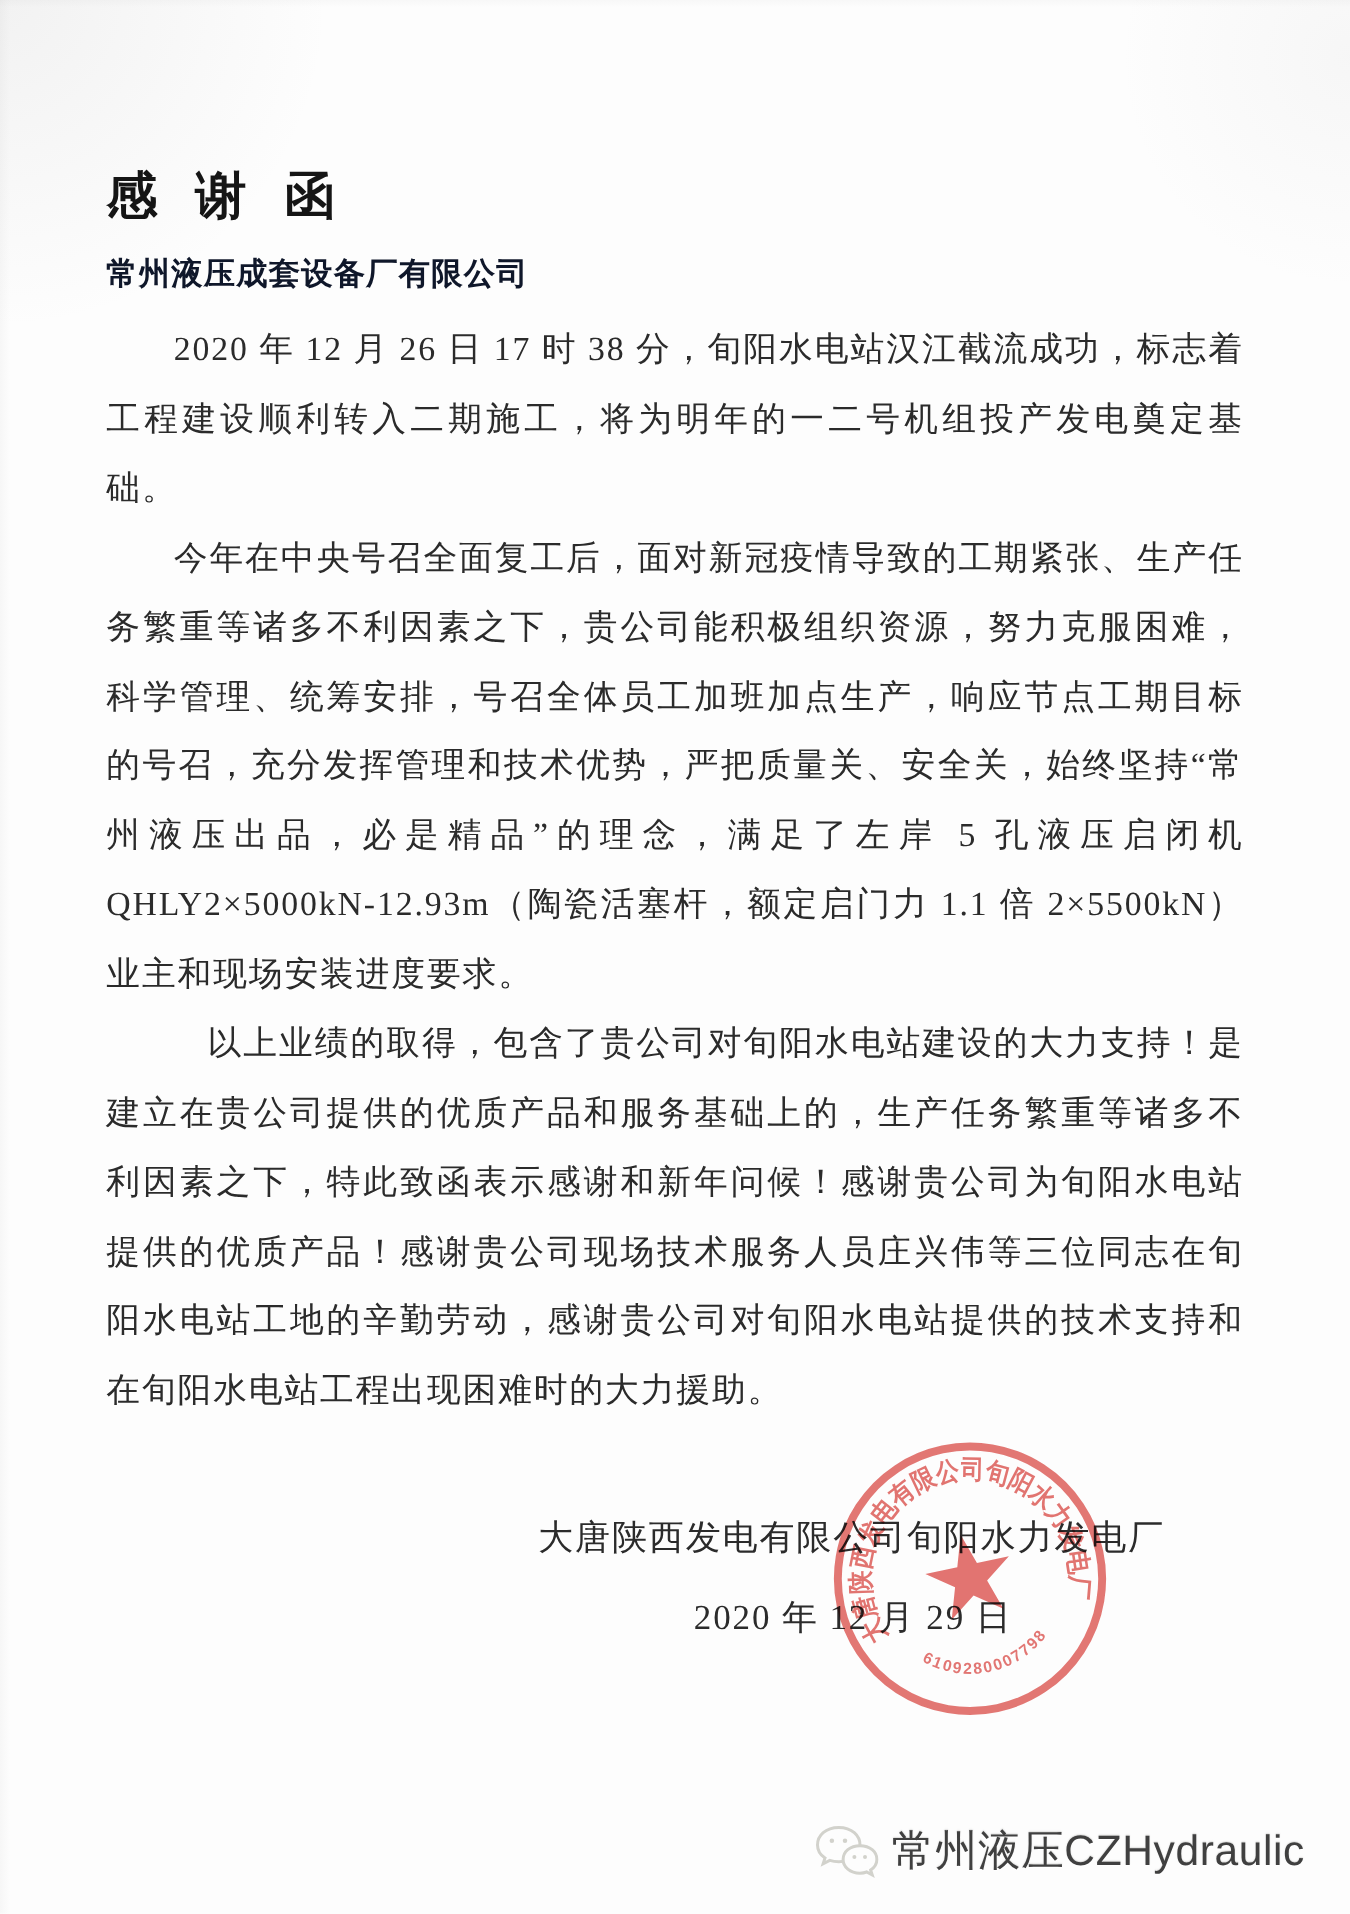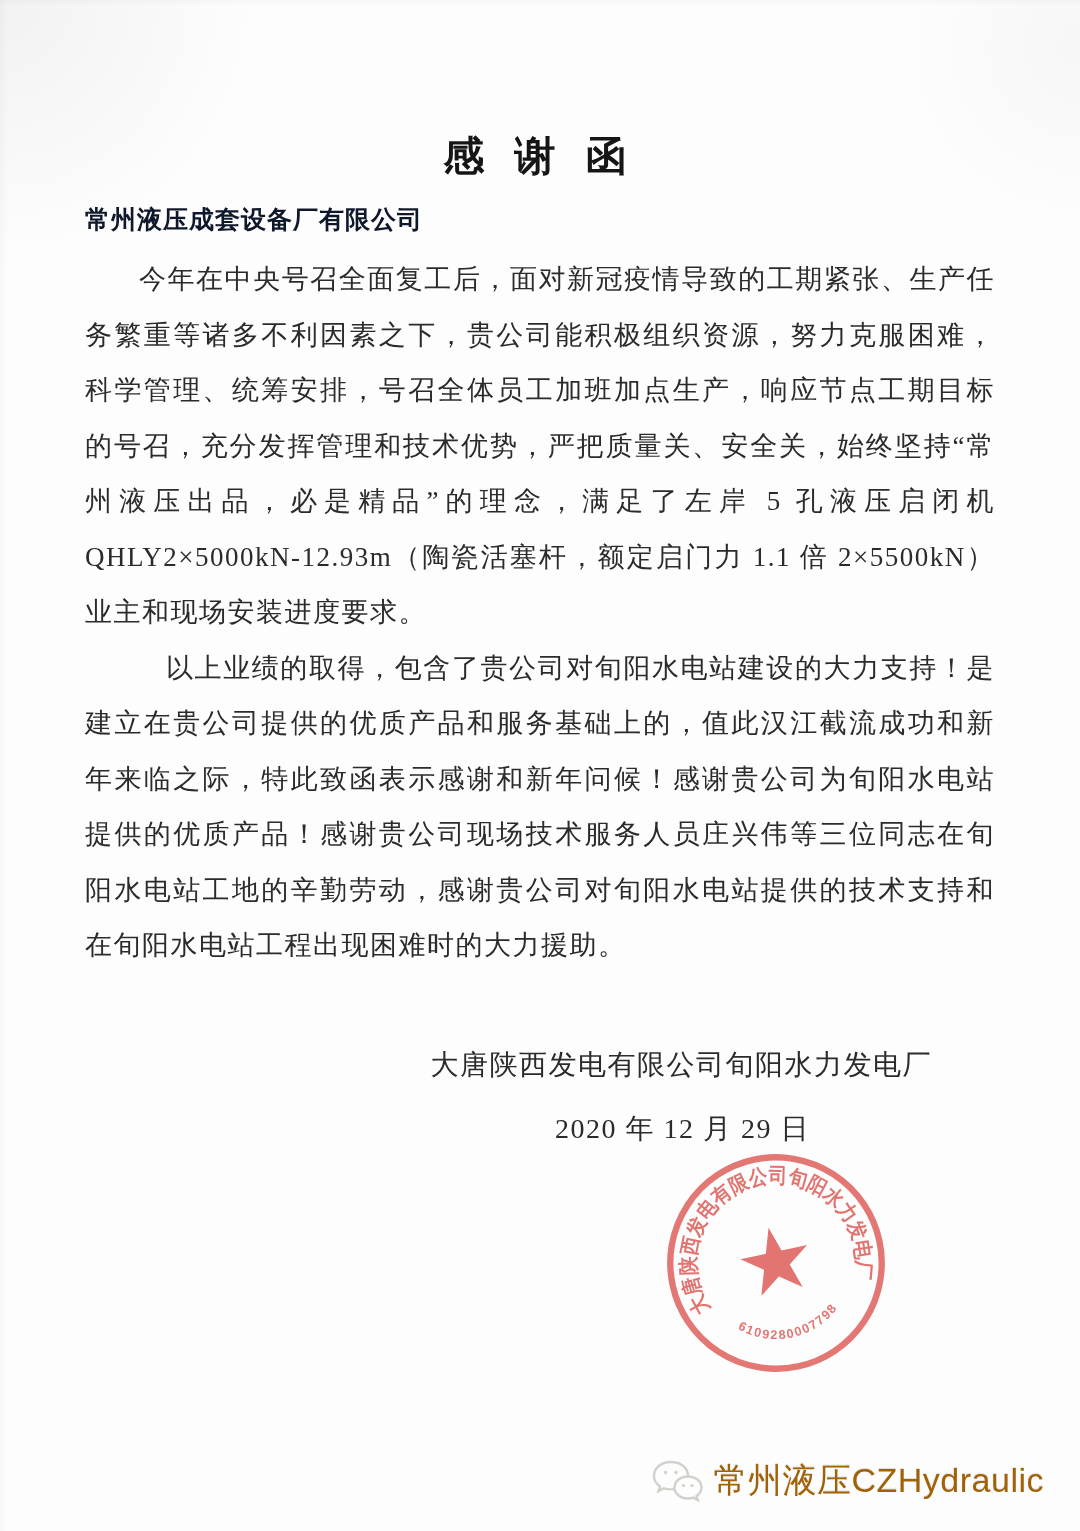--- a/index.html
+++ b/index.html
@@ -27,21 +27,20 @@
   }
   .page {
     position: absolute;
     inset: 0;
     padding: 128px 85px 0 85px;
     box-sizing: border-box;
     color: #2b2b2b;
   }
   .title {
     margin: 0 0 14px 0;
-    text-align: center;
     font-size: 41px;
     font-weight: bold;
     letter-spacing: 10px;
     color: #151515;
     line-height: 56px;
   }
   .recipient {
     font-size: 25px;
     font-weight: bold;
     color: #0f172a;
@@ -92,41 +91,42 @@
   .seal svg { width: 100%; height: 100%; }
   .watermark {
     position: absolute;
     top: 1458px;
     right: 36px;
     display: flex;
     align-items: center;
     gap: 10px;
     font-family: "Liberation Sans", sans-serif;
     font-size: 34px;
-    color: #a16207;
+    color: #404040;
     text-shadow: 0 1px 0 #ffffff, 0 -1px 1px rgba(120,120,115,0.25);
     letter-spacing: 0.5px;
     text-align: right;
   }
   .wx-icon { width: 52px; height: 44px; display: inline-block; }
 </style>
 </head>
 <body>
 
 <div class="paper-shading"></div>
 
 <div class="page">
 
   <h1 class="title">感 谢 函</h1>
 
   <div class="recipient">常州液压成套设备厂有限公司</div>
 
   <div class="body-text">
+    <p>2020 年 12 月 26 日 17 时 38 分，旬阳水电站汉江截流成功，标志着工程建设顺利转入二期施工，将为明年的一二号机组投产发电奠定基础。</p>
     <p>今年在中央号召全面复工后，面对新冠疫情导致的工期紧张、生产任务繁重等诸多不利因素之下，贵公司能积极组织资源，努力克服困难，科学管理、统筹安排，号召全体员工加班加点生产，响应节点工期目标的号召，充分发挥管理和技术优势，严把质量关、安全关，始终坚持“常州液压出品，必是精品”的理念，满足了左岸 5 孔液压启闭机 QHLY2×5000kN-12.93m（陶瓷活塞杆，额定启门力 1.1 倍 2×5500kN）业主和现场安装进度要求。</p>
-    <p class="indent-3">以上业绩的取得，包含了贵公司对旬阳水电站建设的大力支持！是建立在贵公司提供的优质产品和服务基础上的，值此汉江截流成功和新年来临之际，特此致函表示感谢和新年问候！感谢贵公司为旬阳水电站提供的优质产品！感谢贵公司现场技术服务人员庄兴伟等三位同志在旬阳水电站工地的辛勤劳动，感谢贵公司对旬阳水电站提供的技术支持和在旬阳水电站工程出现困难时的大力援助。</p>
+    <p class="indent-3">以上业绩的取得，包含了贵公司对旬阳水电站建设的大力支持！是建立在贵公司提供的优质产品和服务基础上的，生产任务繁重等诸多不利因素之下，特此致函表示感谢和新年问候！感谢贵公司为旬阳水电站提供的优质产品！感谢贵公司现场技术服务人员庄兴伟等三位同志在旬阳水电站工地的辛勤劳动，感谢贵公司对旬阳水电站提供的技术支持和在旬阳水电站工程出现困难时的大力援助。</p>
   </div>
 
   <div class="closing">
     <div class="signature">大唐陕西发电有限公司旬阳水力发电厂</div>
     <div class="date">2020 年 12 月 29 日</div>
   </div>
 
   <div class="seal">
     <svg viewBox="0 0 210 210" xmlns="http://www.w3.org/2000/svg" xmlns:xlink="http://www.w3.org/1999/xlink">
 

